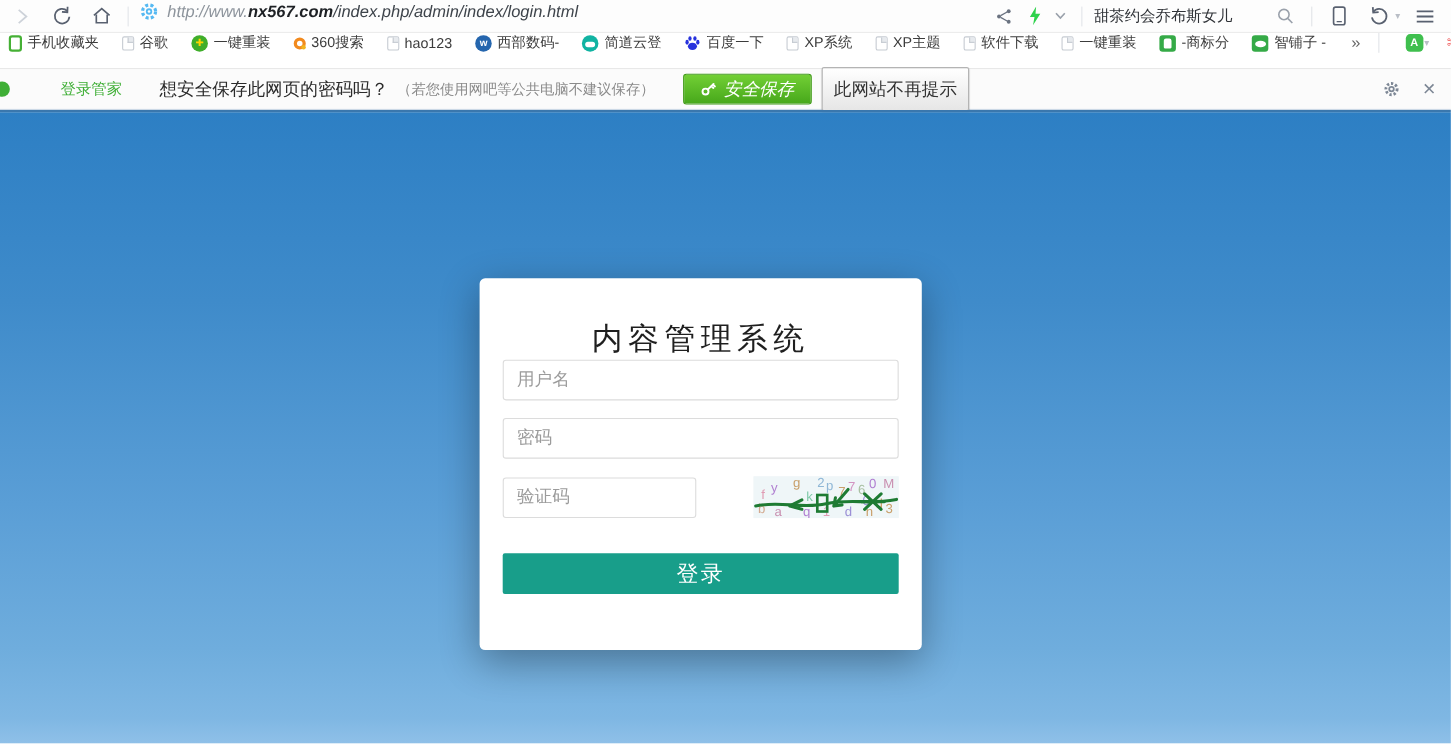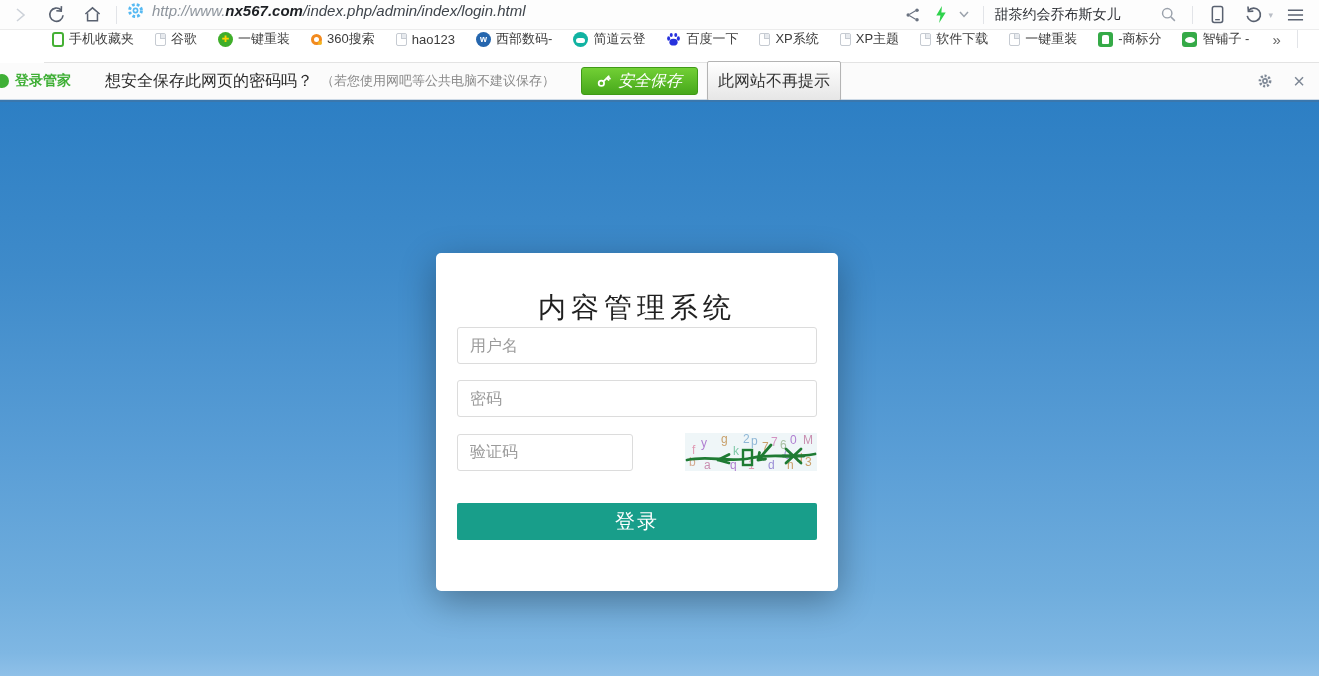--- a/index.html
+++ b/index.html
@@ -13,21 +13,21 @@
   .urlbar { flex:1; display:flex; align-items:flex-start; gap:8px; height:26px; overflow:hidden;font-style:italic; }
   .url-text { font-size:15px; white-space:nowrap; }
   .url-prefix { color:#8d949c; }
   .url-domain { color:#1d2024; font-weight:bold; }
   .url-path { color:#3e444b; }
   .hotword { font-size:14px; color:#2f3237; white-space:nowrap; min-width:160px; }
   .tb-right { display:flex; align-items:center; flex:none; }
   .caret { font-size:9px; color:#b9bec6; margin:0 2px 0 1px; }
 
   
-  .bookbar { height:33px; flex:none; display:flex; align-items:center; background:#ffffff; border-bottom:1px solid #e3e3e3; padding:0 6px 14px 8px; overflow:hidden;margin-left:44px; }
+  .bookbar { height:33px; flex:none; display:flex; align-items:center; background:#ffffff; border-bottom:1px solid #e3e3e3; padding:0 6px 14px 8px; overflow:hidden; }
   .bm { display:flex; align-items:center; gap:5px; margin-right:21px; flex:none; cursor:default; }
   .bm-label { font-size:13px; color:#3c3c3c; white-space:nowrap; }
   .bm-more { font-size:15px; color:#666; margin:0 6px 0 2px; }
   .bmi { display:inline-flex; align-items:center; justify-content:center; flex:none; }
   .i-page { width:11px; height:13px; border:1px solid #c6cbd2; border-radius:2px; background:#fff; position:relative; }
   .i-page::after { content:""; position:absolute; top:0; right:0; width:4px; height:4px; background:#e7eaee; border-left:1px solid #c6cbd2; border-bottom:1px solid #c6cbd2; }
   .i-phone { width:12px; height:15px; border:2px solid #45b035; border-radius:3px; }
   .i-nav { width:15px; height:15px; border-radius:50%; background:#3fae2a; color:#ffd400; font-size:9px; font-weight:bold; }
   .i-360 { width:11px; height:11px; border:3px solid #f28a1e; border-radius:50%; position:relative; }
   .i-360::after { content:""; position:absolute; right:-3px; bottom:-3px; width:4px; height:4px; background:#f2b41e; border-radius:50%; }
@@ -39,33 +39,33 @@
   .i-shop { width:15px; height:15px; border-radius:3px; background:#35aa47; position:relative; }
   .i-shop::after { content:""; position:absolute; left:3px; top:5px; width:10px; height:6px; background:#fff; border-radius:50%; }
   .tools { margin-left:auto; display:flex; align-items:center; flex:none; }
   .tool { display:flex; align-items:center; margin-left:14px; }
   .i-translate { width:16px; height:16px; border-radius:4px; background:#3fbf4e; color:#fff; font-size:10px; font-weight:bold; display:inline-flex; align-items:center; justify-content:center; }
   .scissors { color:#f05555; font-size:15px; }
 
   
   .notifbar { height:37px; flex:none; display:flex; align-items:center; background:#fbfbfb; border-bottom:1px solid #ccd9e6; padding-left:0; }
   .np-badge { width:14px; height:14px; border-radius:50%; background:#3faf36; margin-left:-5px; margin-right:6px; flex:none; }
-  .np-title { font-size:14px; font-weight:bold; color:#3faf36; margin-right:34px; white-space:nowrap; }
+  .np-title { font-size:14px; font-weight:normal; color:#3faf36; margin-right:34px; white-space:nowrap;margin-left:40px; }
   .np-q { font-size:16px; color:#2b2b2b; margin-right:8px; white-space:nowrap; }
   .np-hint { font-size:13px; color:#8a8a8a; margin-right:26px; white-space:nowrap; }
   .np-save { display:inline-flex; align-items:center; gap:7px; height:28px; padding:0 15px; background:linear-gradient(#72cf35,#47a81b); border:1px solid #3f9a16; border-radius:3px; color:#fff; font-size:16px; cursor:pointer; white-space:nowrap; font-family:inherit;font-style:italic; }
   .np-dismiss { height:40px; padding:0 10px; margin-left:9px; background:linear-gradient(#ffffff,#e6e6e6); border:1px solid #b4b4b4; border-radius:2px; color:#333; font-size:16px; cursor:pointer; white-space:nowrap; font-family:inherit; box-shadow:0 1px 1px rgba(0,0,0,.12); }
   .np-right { margin-left:auto; display:flex; align-items:center; gap:20px; padding-right:14px; }
   .np-x { font-size:20px; color:#7d8795; line-height:1; }
 
   
   .page { flex:1; border-top:2px solid #3a77ad; background:linear-gradient(180deg,#2d7fc4 0%,#3f8bca 30%,#5a9ed6 62%,#6faddd 85%,#7fb7e3 96%,#8fc0e8 100%); }
   .card { width:402px; margin:151px 0 0 436px; background:#fff; border-radius:5px; box-shadow:0 10px 36px rgba(0,0,0,.33); padding:0 21px 51px; }
   .card h1 { padding-top:36px; text-align:center; font-family:"DejaVu Serif","Liberation Serif",serif; font-size:28px; font-weight:normal; color:#1f1f1f; letter-spacing:5px; }
-  .fld { width:100%; height:37px; border:1px solid #dcdcdc; border-radius:3px; padding:0 12px; font-size:16px; color:#333; margin-bottom:16px; outline:none; font-family:Liberation Serif, serif; }
+  .fld { width:100%; height:37px; border:1px solid #dcdcdc; border-radius:3px; padding:0 12px; font-size:16px; color:#333; margin-bottom:16px; outline:none; font-family:Liberation Mono, monospace; }
   .fld::placeholder { color:#9b9b9b; }
   .cap-row { display:flex; justify-content:space-between; align-items:center; }
   .cap-input { width:176px; margin-bottom:0; }
   .captcha { width:132px; height:38px; background:#eff6f8; cursor:pointer; line-height:0; }
   .submit { display:block; width:100%; height:37px; margin-top:32px; background:#189e8a; border:none; border-radius:2px; color:#fff; font-size:20px; letter-spacing:2px; cursor:pointer; font-family:inherit; }
 </style>
 </head>
 <body>
 
 <div class="topbar">

